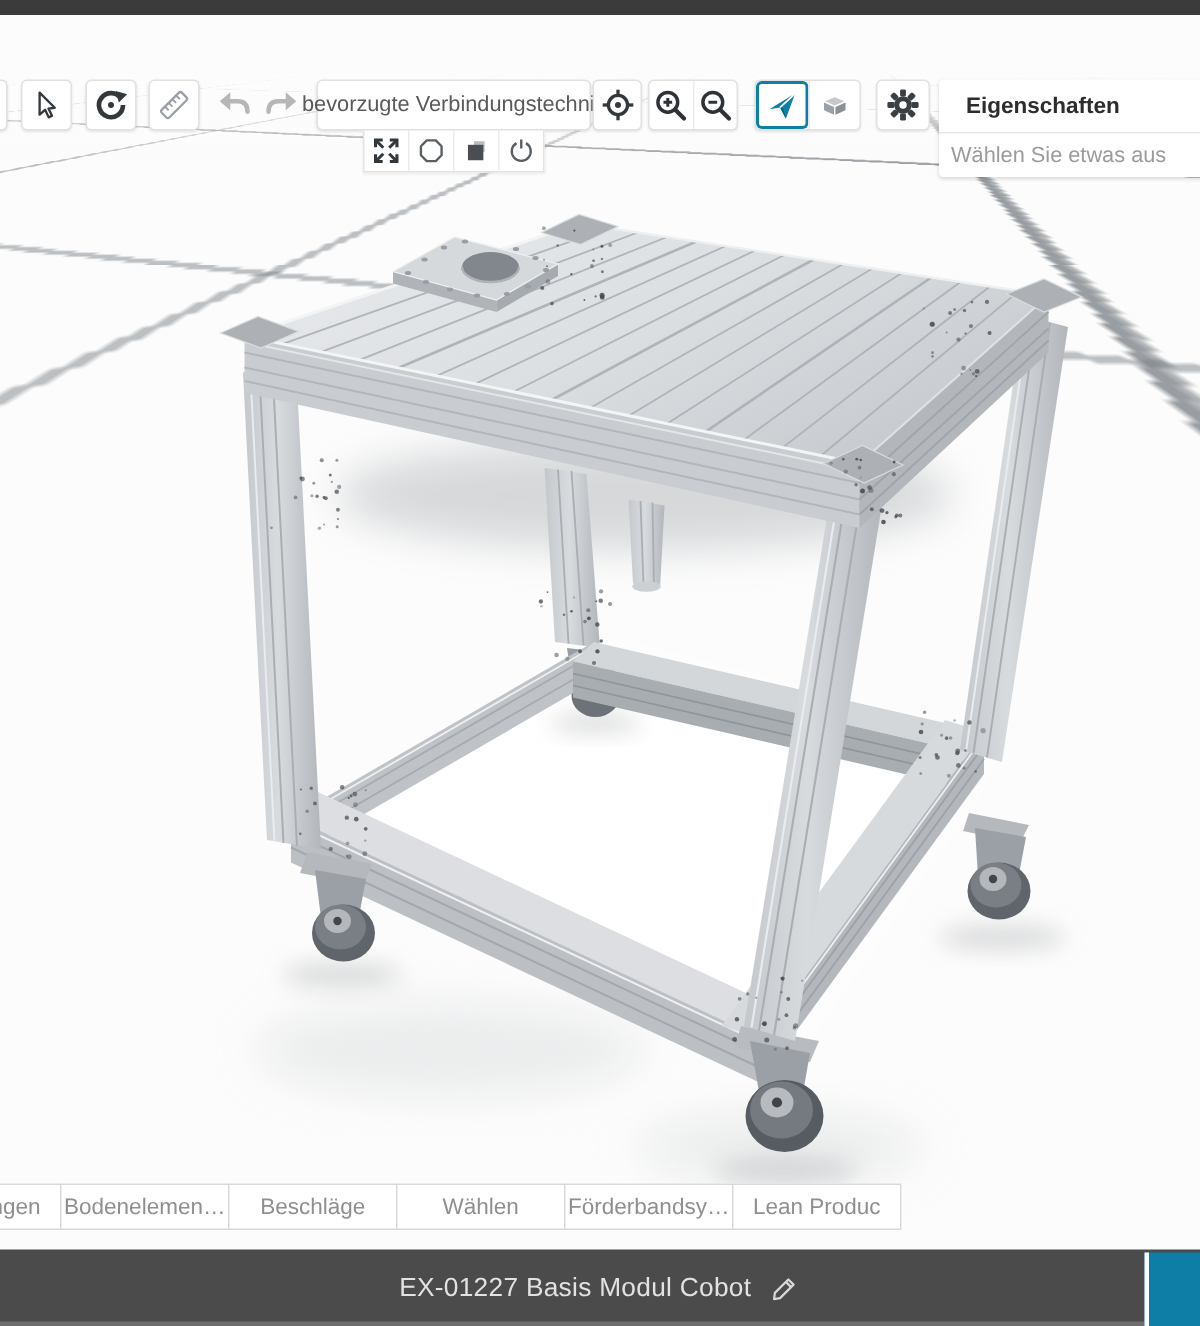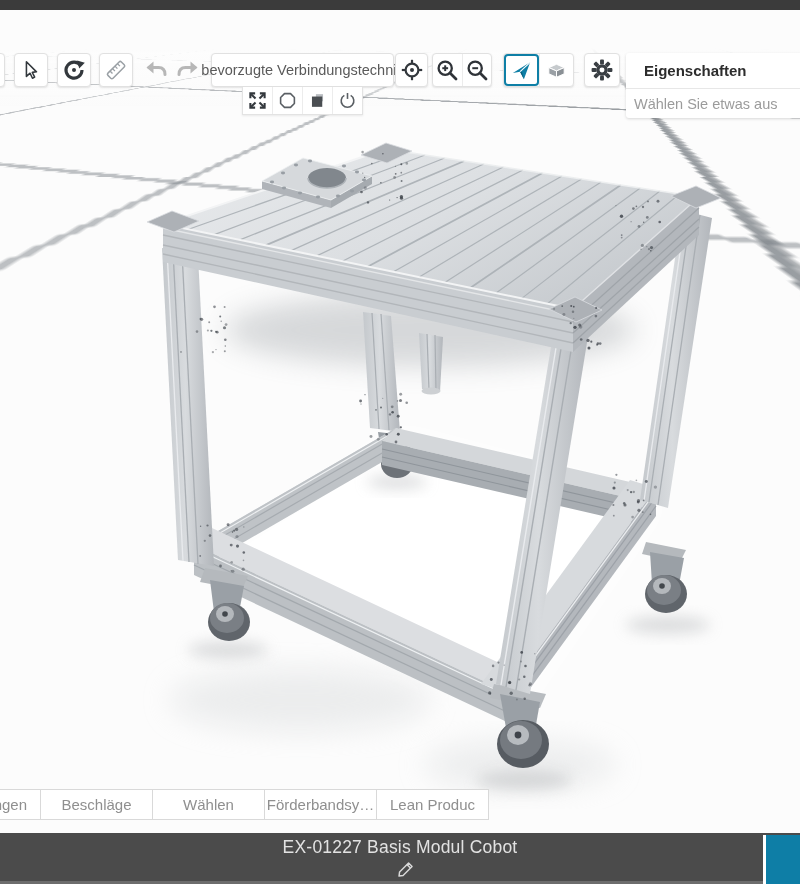--- a/index.html
+++ b/index.html
@@ -57,21 +57,21 @@
 
   
   .tabs{position:absolute;left:-71px;top:789px;display:flex;z-index:25;}
   .tab{width:113px;height:31px;margin-left:-1px;background:#fff;border:1px solid #d9d9d9;
     box-sizing:border-box;display:flex;align-items:center;justify-content:center;
     font-size:15px;color:#8f8f8f;white-space:nowrap;overflow:hidden;cursor:pointer;}
   .tab.clipleft{justify-content:flex-end;padding-right:13px;}
 
   
   .footer{position:absolute;left:0;right:0;top:833px;height:51px;background:#4b4b4b;z-index:26;
-    display:flex;align-items:center;justify-content:center;flex-direction:column;}
+    display:flex;align-items:center;justify-content:center;}
   .footer::after{content:'';position:absolute;left:0;right:0;bottom:0;height:3px;background:#6d6d6d;}
   .doc-title{color:#e2e2e2;font-size:17.5px;letter-spacing:.2px;}
   .chatbox{position:absolute;right:0;top:835px;width:34px;height:49px;background:#0e7ea6;
     border-left:3px solid #fff;z-index:27;cursor:pointer;}
 </style>
 </head>
 <body>
 <div id="screen">
 
   <div class="topbar"></div>
@@ -540,20 +540,21 @@
     </svg>
   </div>
 
   <div class="props">
     <div class="phead">Eigenschaften</div>
     <div class="pselect">Wählen Sie etwas aus</div>
   </div>
 
   <div class="tabs">
     <div class="tab clipleft">ngen</div>
+    <div class="tab">Bodenelemen…</div>
     <div class="tab">Beschläge</div>
     <div class="tab">Wählen</div>
     <div class="tab">Förderbandsy…</div>
     <div class="tab">Lean Produc</div>
   </div>
 
   <div class="footer">
     <span class="doc-title">EX-01227 Basis Modul Cobot</span>
     <svg width="22" height="22" viewBox="0 0 24 24" style="margin-left:11px">
       <path d="M5,15.2 L14.8,5.4 L18.6,9.2 L8.8,19 L4.4,19.7 Z" fill="none" stroke="#d9d9d9" stroke-width="1.6" stroke-linejoin="round"></path>

